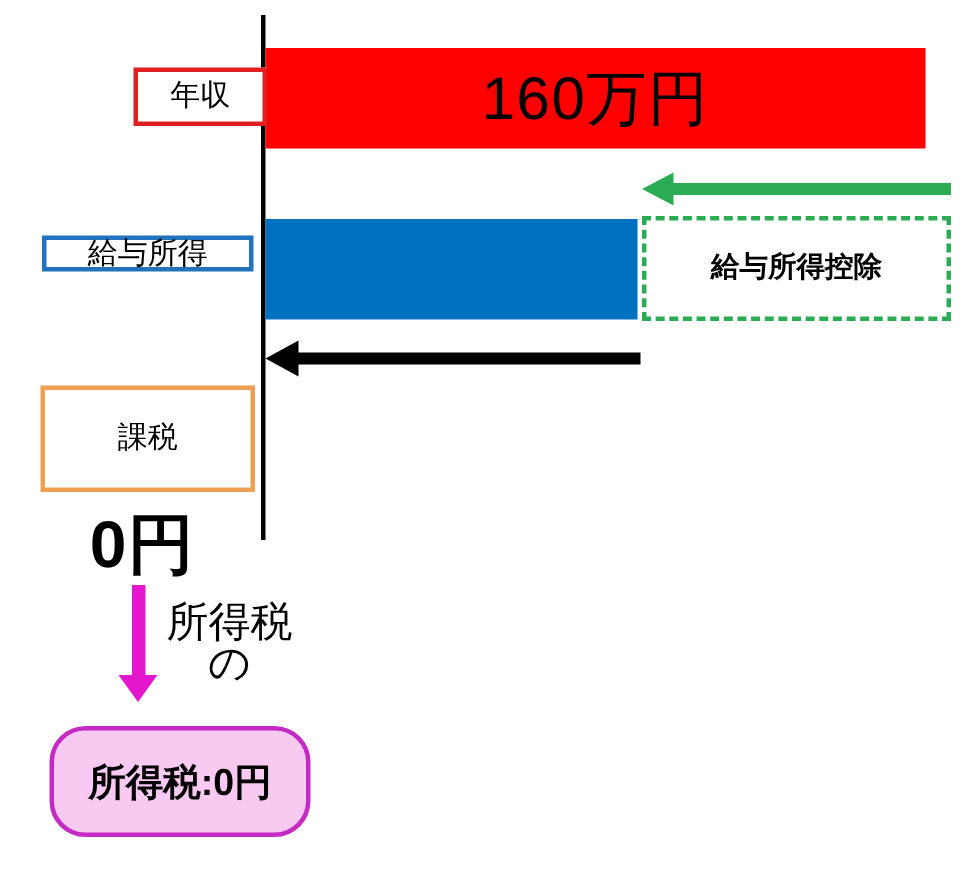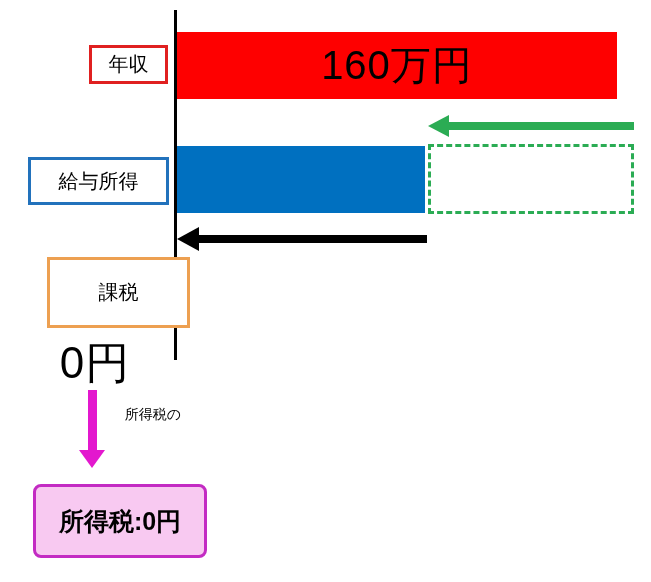--- a/index.html
+++ b/index.html
@@ -48,33 +48,32 @@
   .label-box {
     background: #fff;
     display: flex; flex-direction: column;
     align-items: center; justify-content: center;
     text-align: center;
     font-size: 20px;
     line-height: 29px;
   }
   .nenshu-box {
     left: 89px; top: 45px;
-    width: 79px; height: 39px;
+    width: 89px; height: 39px;
     border: 3px solid var(--red-border);
   }
   .kyuyo-box {
     left: 28px; top: 157px;
-    width: 141px; height: 48px;
+    width: 141px; height: 24px;
     border: 3px solid var(--blue-border);
   }
   .kazei-box {
     left: 27px; top: 257px;
     width: 143px; height: 71px;
     border: 3px solid var(--orange-border);
-    margin-left: 20px;
   }
 
   
   .dashed-box {
     background: #fff;
     display: flex; flex-direction: column;
     align-items: center; justify-content: center;
     text-align: center;
     font-weight: bold;
     font-size: 19px;
@@ -115,21 +114,21 @@
     border-bottom: 12px solid transparent;
     border-right: 22px solid #000;
   }
 
   
   .zero-yen {
     left: 40px; top: 334px;
     width: 110px;
     text-align: center;
     font-size: 44px;
-    font-weight: 400;
+    font-weight: 700;
     letter-spacing: 1px;
   }
 
   
   .magenta-shaft {
     left: 88px; top: 390px;
     width: 9px; height: 61px;
     background: var(--magenta);
   }
   .magenta-head {
@@ -138,31 +137,31 @@
     border-left: 13px solid transparent;
     border-right: 13px solid transparent;
     border-top: 18px solid var(--magenta);
   }
 
   
   .calc-caption {
     left: 98px; top: 401px;
     width: 110px;
     text-align: center;
-    font-size: 14px;
+    font-size: 28px;
     line-height: 27px;
   }
 
   
   .result-box {
     left: 33px; top: 484px;
     width: 174px; height: 74px;
     background: var(--pink-fill);
     border: 3.5px solid var(--pink-border);
-    border-radius: 8px;
+    border-radius: 24px;
     display: flex; align-items: center; justify-content: center;
     font-size: 25px;
     font-weight: bold;
   }
 </style>
 </head>
 <body>
 
 <div class="canvas">
 
@@ -176,20 +175,21 @@
   </div>
 
   <div class="abs arrow-shaft-h green-shaft"></div>
   <div class="abs green-head"></div>
 
   <div class="abs blue-bar"></div>
   <div class="abs label-box kyuyo-box">
     <span>給与所得</span>
   </div>
   <div class="abs dashed-box green-dashed">
+    <span>給与所得控除</span>
   </div>
 
   <div class="abs arrow-shaft-h black-shaft"></div>
   <div class="abs black-head"></div>
 
   <div class="abs label-box kazei-box">
     <span>課税</span>
   </div>
   <div class="abs zero-yen">0円</div>
 

